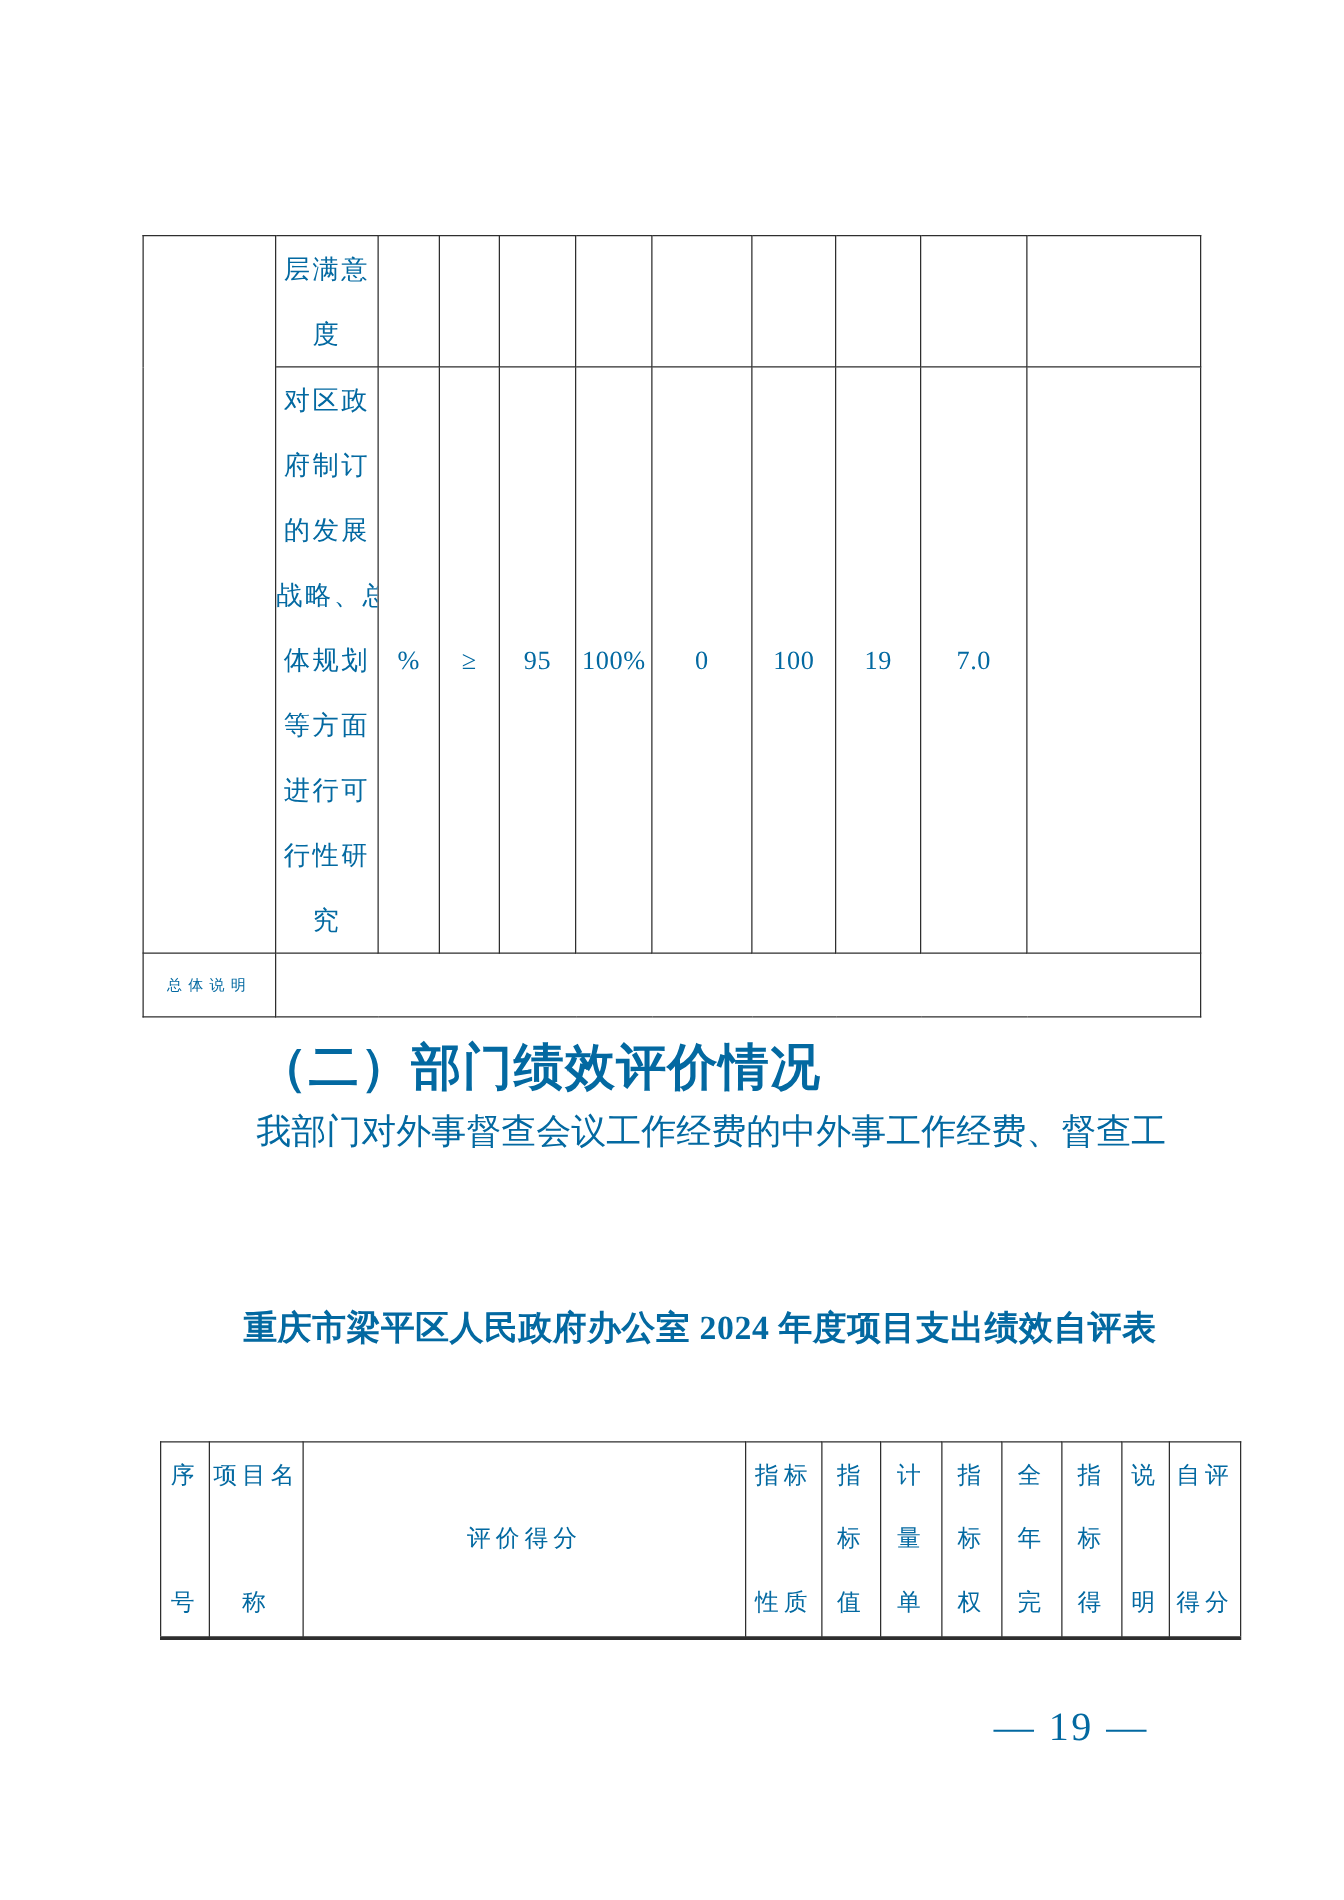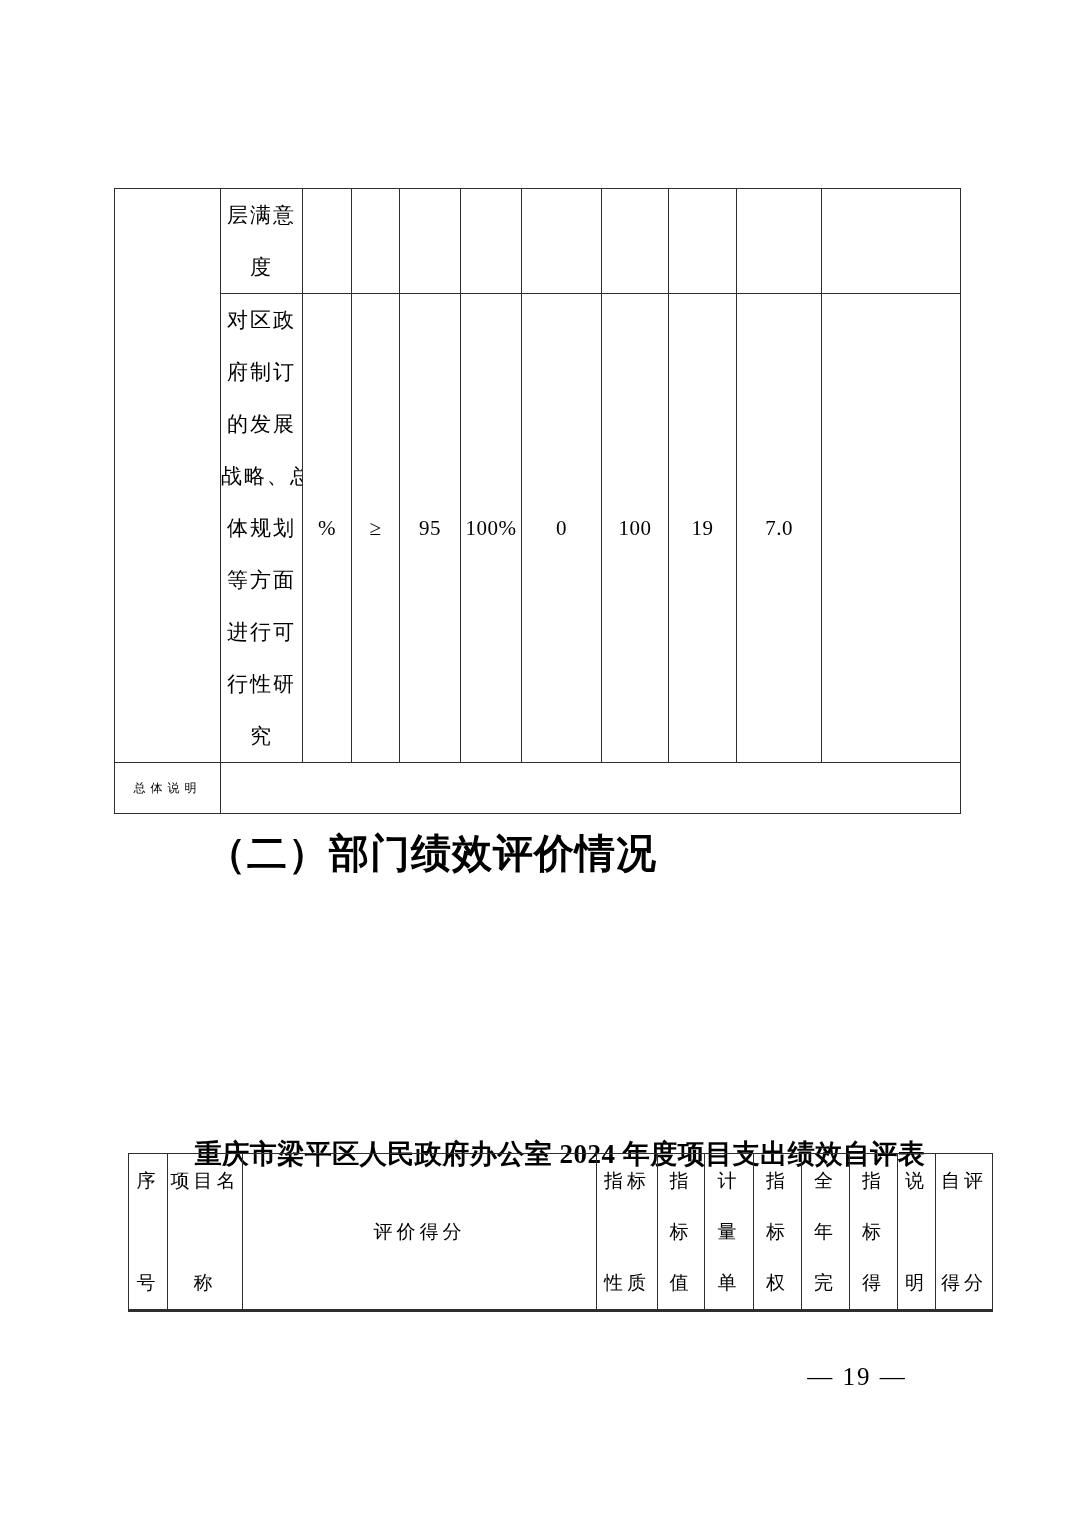--- a/index.html
+++ b/index.html
@@ -1,18 +1,18 @@
 <!DOCTYPE html>
 <html><head>
 <meta charset="utf-8">
 <style>
   html,body{margin:0;padding:0;background:#ffffff;}
   .page{
     position:relative;width:1075px;height:1520px;background:#ffffff;
-    font-family:"Liberation Serif","DejaVu Serif",serif;color:#000000;
+    font-family:"Liberation Serif","DejaVu Serif",serif;color:#0369a1;
     overflow:hidden;
   }
   table{border-collapse:collapse;table-layout:fixed;}
   td,th{border:1.6px solid #2e2e2e;padding:0;font-weight:normal;
         text-align:center;vertical-align:middle;overflow:hidden;}
   
   .t1{position:absolute;left:114px;top:188px;width:846px;}
   .t1 td{font-size:21px;}
   .t1 .multiline{white-space:pre;line-height:52px;font-size:21px;letter-spacing:2px;}
   .t1 .val{font-size:21px;letter-spacing:0.5px;}
@@ -26,32 +26,32 @@
     font-size:40px;font-weight:bold;letter-spacing:1px;white-space:nowrap;
     padding-left:64px;line-height:36px;
   }
   .para{position:absolute;left:142px;top:880px;width:794px;}
   .para .pline{height:52px;line-height:52px;font-size:28px;white-space:nowrap;}
   .para .pline.indent{text-indent:63px;}
   .para .pline.ls1{letter-spacing:1.2px;}
   .para .pline.ls3{letter-spacing:3.6px;}
   
   .t2-title{
-    position:absolute;left:128px;top:1136px;width:864px;
+    position:absolute;left:128px;top:1044px;width:864px;
     text-align:center;font-size:27px;font-weight:bold;letter-spacing:0.5px;
     white-space:nowrap;
   }
   
   .t2{position:absolute;left:128px;top:1153px;width:864px;border-bottom:3px solid #2e2e2e;}
   .t2 th{font-size:19px;letter-spacing:4px;white-space:pre;line-height:51px;}
   .t2 .hdr-row{height:157px;}
   
   .page-number{
     position:absolute;left:792px;top:1363px;width:130px;text-align:center;
-    font-size:25px;letter-spacing:2px;white-space:nowrap;
+    font-size:32px;letter-spacing:2px;white-space:nowrap;
   }
 </style>
 </head>
 <body>
 
 <div class="page">
 
   <table class="t1">
     <colgroup>
       <col style="width:106px">
@@ -104,20 +104,21 @@
       <tr class="row-c">
         <td class="summary-label">总体说明</td>
         <td colspan="10"></td>
       </tr>
     </tbody>
   </table>
 
   <div class="heading">（二）部门绩效评价情况</div>
 
   <div class="para">
+    <div class="pline indent">我部门对外事督查会议工作经费的中外事工作经费、督查工</div>
   </div>
 
   <div class="t2-title">重庆市梁平区人民政府办公室 2024 年度项目支出绩效自评表</div>
 
   <table class="t2">
     <colgroup>
       <col style="width:39px">
         <col style="width:75px">
         <col style="width:354px">
       <col style="width:61px">

